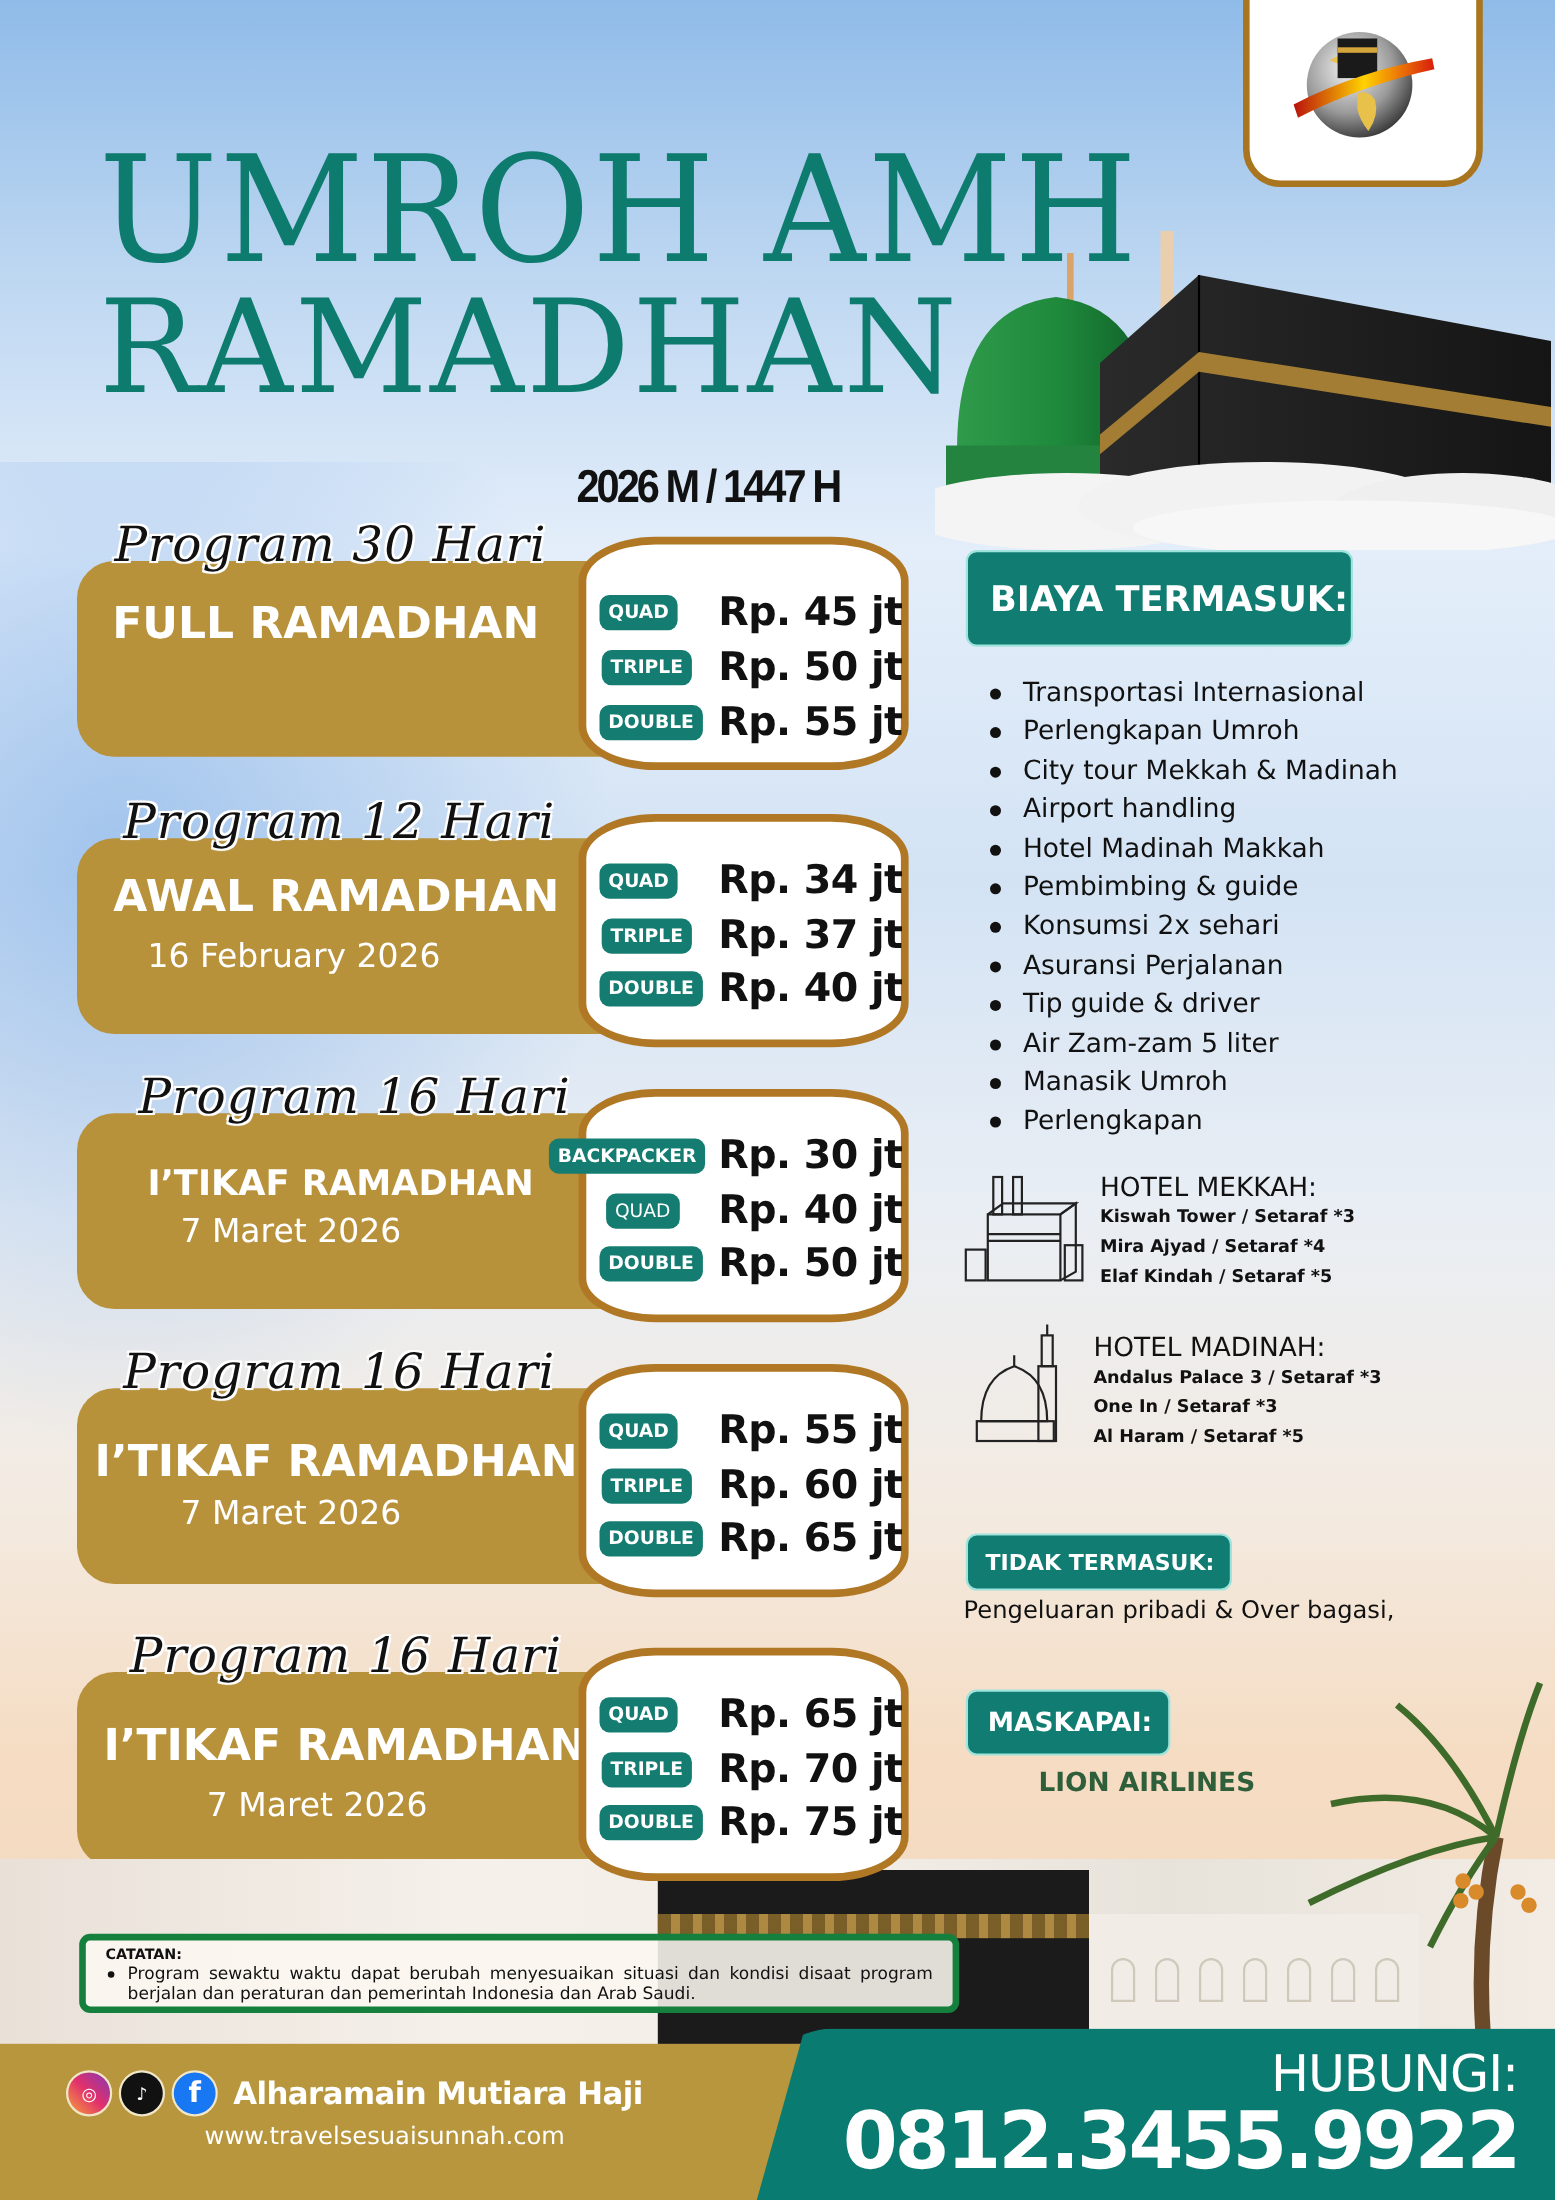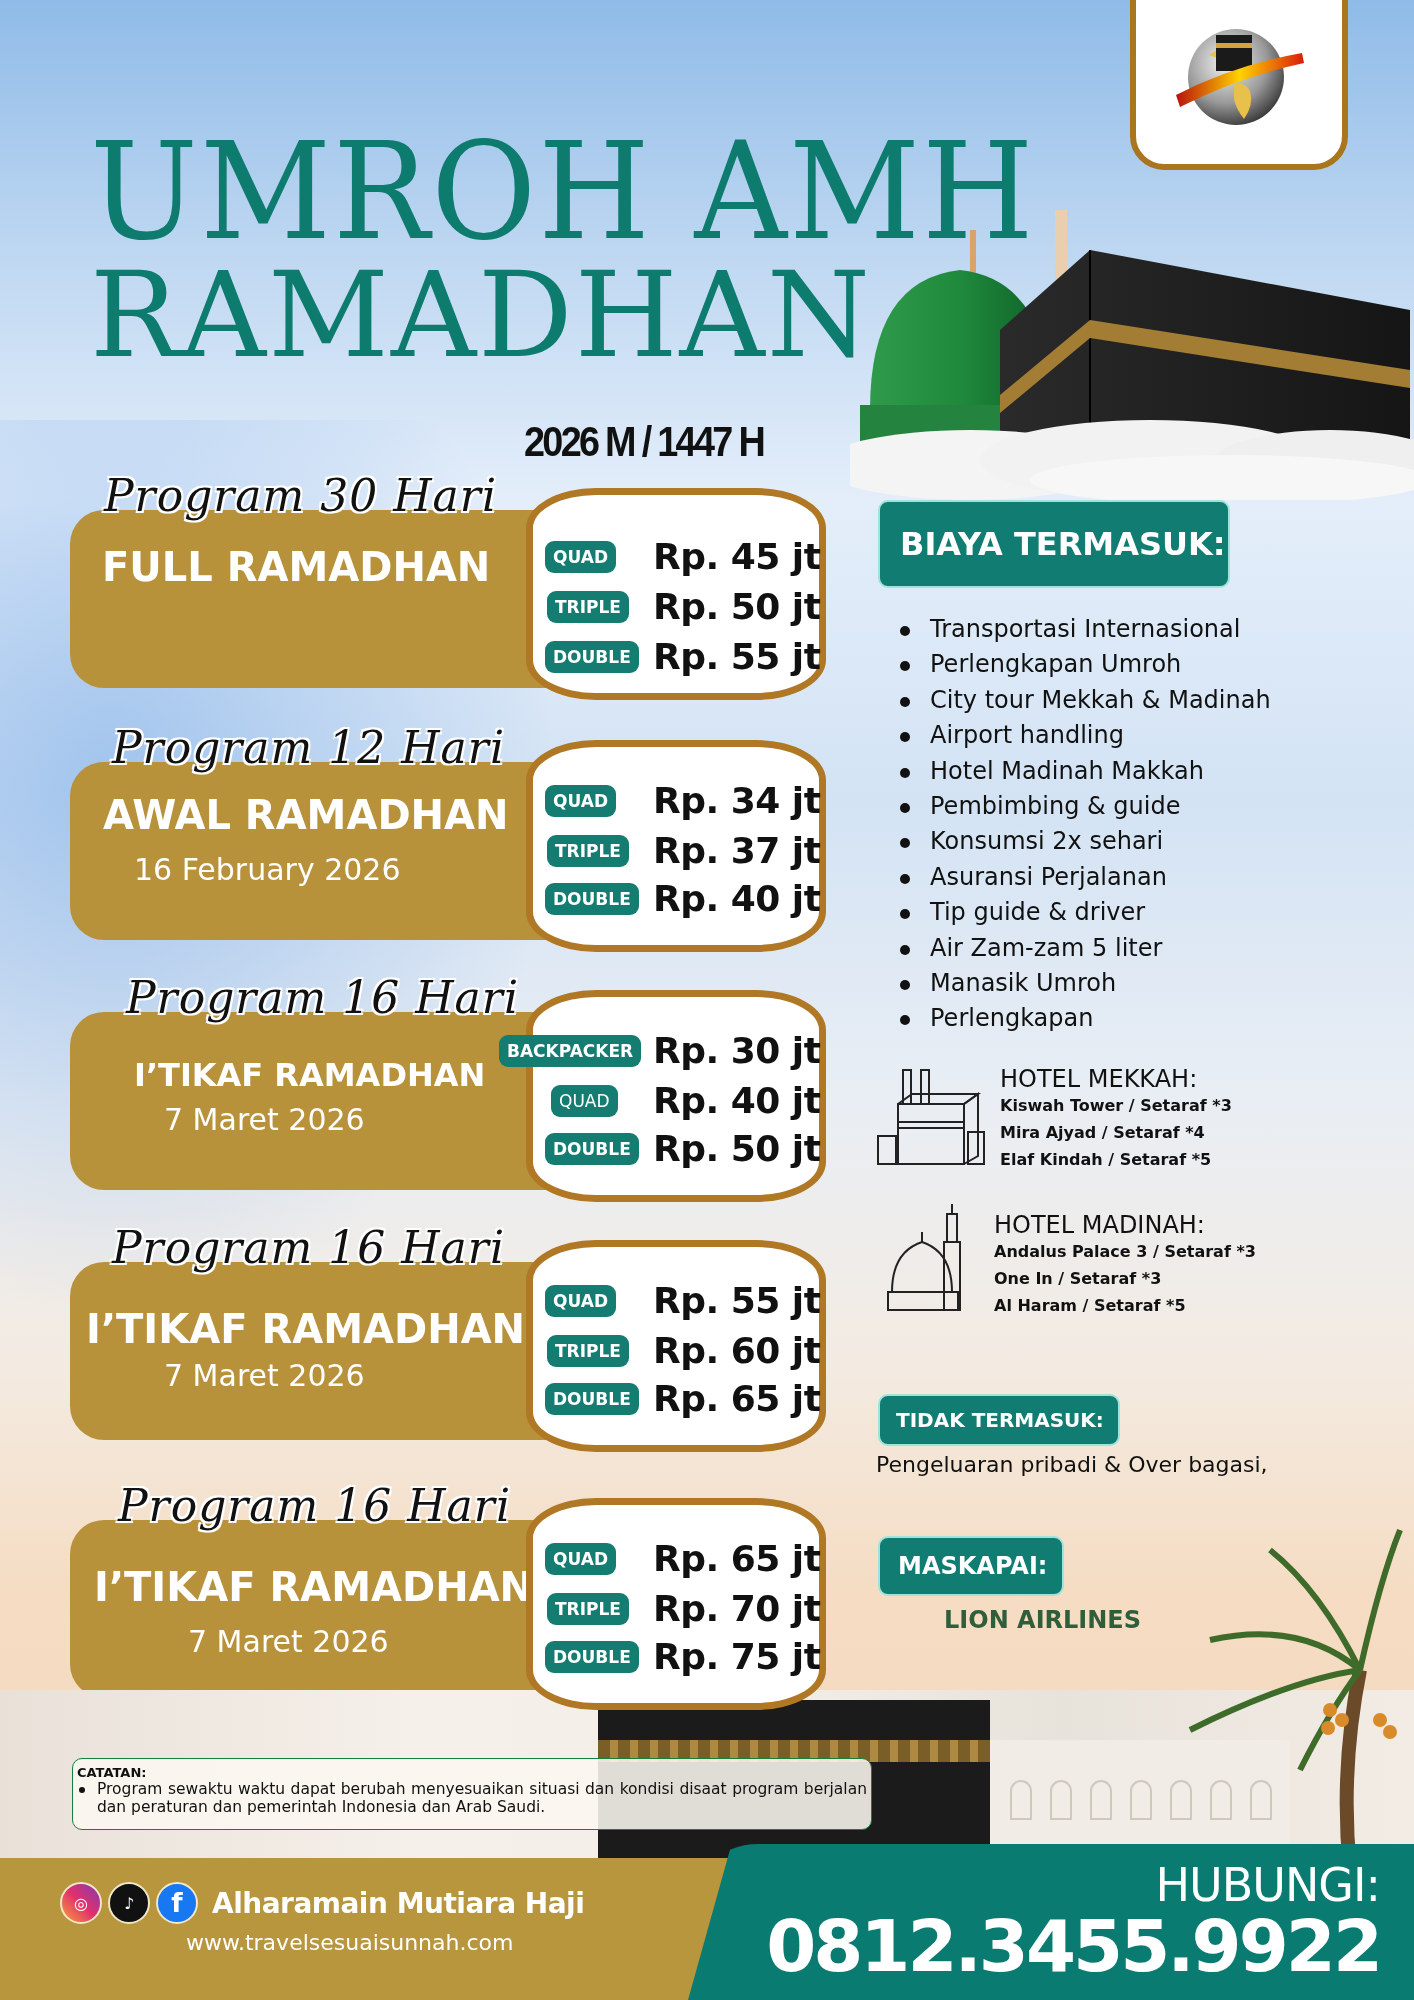--- a/index.html
+++ b/index.html
@@ -91,21 +91,21 @@
   .photo { position: absolute; left: 0; top: 1690px; width: 1414px; height: 170px;
     background: linear-gradient(90deg, #e9e1d8 0%, #f5f0ea 30%, #f2ede6 55%, #e7e2da 75%, #f2ece4 100%); }
   .kaaba-bottom { position: absolute; left: 598px; top: 1700px; width: 392px; height: 160px; background: #1b1b1b; }
   .kaaba-bottom .band { position: absolute; left: 0; right: 0; top: 40px; height: 22px; background: repeating-linear-gradient(90deg, #8a6a2a 0 12px, #c79c48 12px 20px); opacity: 0.85; }
   .arcade { position: absolute; left: 990px; top: 1740px; width: 300px; height: 120px; background: #f1ede6; }
   .arcade span { position: absolute; top: 40px; width: 22px; height: 40px; border-radius: 11px 11px 0 0; border: 2px solid #cfc8bb; }
   .palm { position: absolute; left: 1150px; top: 1470px; width: 264px; height: 400px; }
   
   .note {
     position: absolute; left: 72px; top: 1758px; width: 800px; height: 72px;
-    background: rgba(252,247,240,0.88); border: 1px solid #15803d; border-radius: 10px; padding: 6px 4px;
+    background: rgba(252,247,240,0.88); border: 6px solid #15803d; border-radius: 10px; padding: 6px 18px;
   }
   .note .h { font-family: "DejaVu Sans", sans-serif; font-weight: bold; font-size: 13px; color: #111; }
   .note .t { font-family: "DejaVu Sans", sans-serif; font-size: 15.5px; color: #111; line-height: 18px; padding-left: 20px; position: relative; text-align: justify; }
   .note .t::before { content: ""; position: absolute; left: 2px; top: 7px; width: 6px; height: 6px; border-radius: 50%; background: #111; }
   
   .footer-gold { position: absolute; left: 0; top: 1858px; width: 1414px; height: 142px; background: #b8963d; }
   .footer-teal {
     position: absolute; left: 688px; top: 1844px; width: 726px; height: 156px; background: #0a7b70;
     border-radius: 70px 0 0 0; clip-path: polygon(6% 0, 100% 0, 100% 100%, 0 100%);
   }

